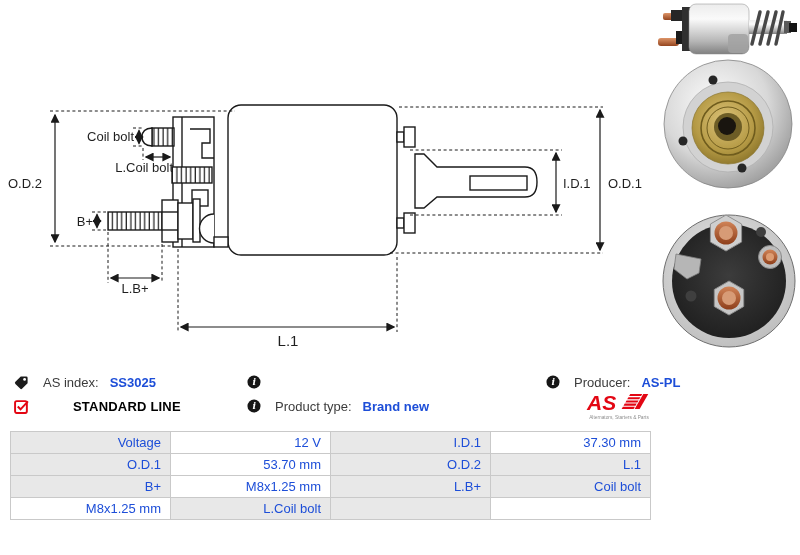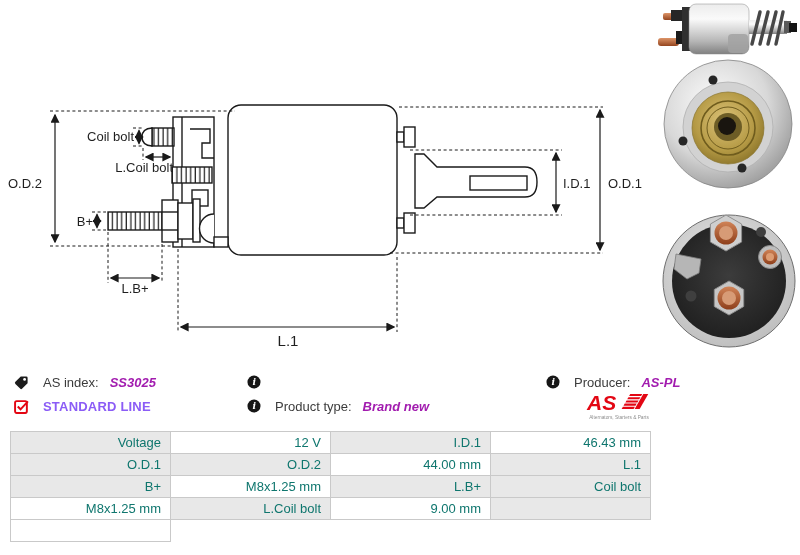--- a/index.html
+++ b/index.html
@@ -2,25 +2,25 @@
 <html><head>
 <meta charset="utf-8">
 <style>
   html,body{margin:0;padding:0;}
   body{width:800px;height:555px;background:#fff;font-family:"Liberation Sans",sans-serif;overflow:hidden;}
   .page{position:relative;width:800px;height:555px;background:#fff;}
   .abs{position:absolute;}
   
   .inforow{position:absolute;display:flex;align-items:flex-start;gap:11px;font-size:13px;color:#3c3c3c;height:16px;}
   .inforow .ic{display:inline-flex;margin-right:3px;}
-  .inforow b{color:#a21caf;font-style:italic;}
-  .red{color:#8b5cf6;font-weight:bold;letter-spacing:.2px;}
+  .inforow b{color:#1d4ed8;}
+  .red{color:#000000;font-weight:bold;letter-spacing:.2px;margin-left:30px;}
   
   .spec{position:absolute;left:10px;top:431px;display:grid;grid-template-columns:repeat(4,160px);border-top:1px solid #c9c9c9;border-left:1px solid #c9c9c9;}
-  .cell{height:22px;line-height:22px;border-right:1px solid #c9c9c9;border-bottom:1px solid #c9c9c9;text-align:right;padding-right:9px;box-sizing:border-box;font-size:13px;color:#0f766e;white-space:nowrap;overflow:hidden;}
+  .cell{height:22px;line-height:22px;border-right:1px solid #c9c9c9;border-bottom:1px solid #c9c9c9;text-align:right;padding-right:9px;box-sizing:border-box;font-size:13px;color:#1d4ed8;white-space:nowrap;overflow:hidden;}
   .lbl{background:#e8e8e8;}
   .val{background:#ffffff;}
 </style>
 </head>
 <body>
 
 <div class="page">
 
   <svg class="abs" style="left:0;top:0" width="655" height="365" viewBox="0 0 655 365">
     <defs>
@@ -250,33 +250,32 @@
       <rect x="-12" y="15.8" width="12" height="2.1"></rect>
       <rect x="1" y="3" width="5" height="14.9"></rect>
     </g>
     <text x="33" y="28" text-anchor="middle" font-family="'Liberation Sans',sans-serif" font-size="4.8" fill="#8f8f8f">Alternators, Starters &amp; Parts</text>
   </svg>
 
   <div class="spec">
     <div class="cell lbl">Voltage</div>
     <div class="cell val">12 V</div>
     <div class="cell lbl">I.D.1</div>
-    <div class="cell val">46.43 mm</div>
+    <div class="cell val">37.30 mm</div>
 
     <div class="cell lbl">O.D.1</div>
+    <div class="cell val">53.70 mm</div>
     <div class="cell lbl">O.D.2</div>
-    <div class="cell val">44.00 mm</div>
 
     <div class="cell lbl">L.1</div>
     <div class="cell lbl">B+</div>
     <div class="cell val">M8x1.25 mm</div>
 
     <div class="cell lbl">L.B+</div>
     <div class="cell lbl">Coil bolt</div>
     <div class="cell val">M8x1.25 mm</div>
 
     <div class="cell lbl">L.Coil bolt</div>
-    <div class="cell val">9.00 mm</div>
     <div class="cell lbl"></div>
     <div class="cell val"></div>
   </div>
 
 </div>
 
 </body></html>

